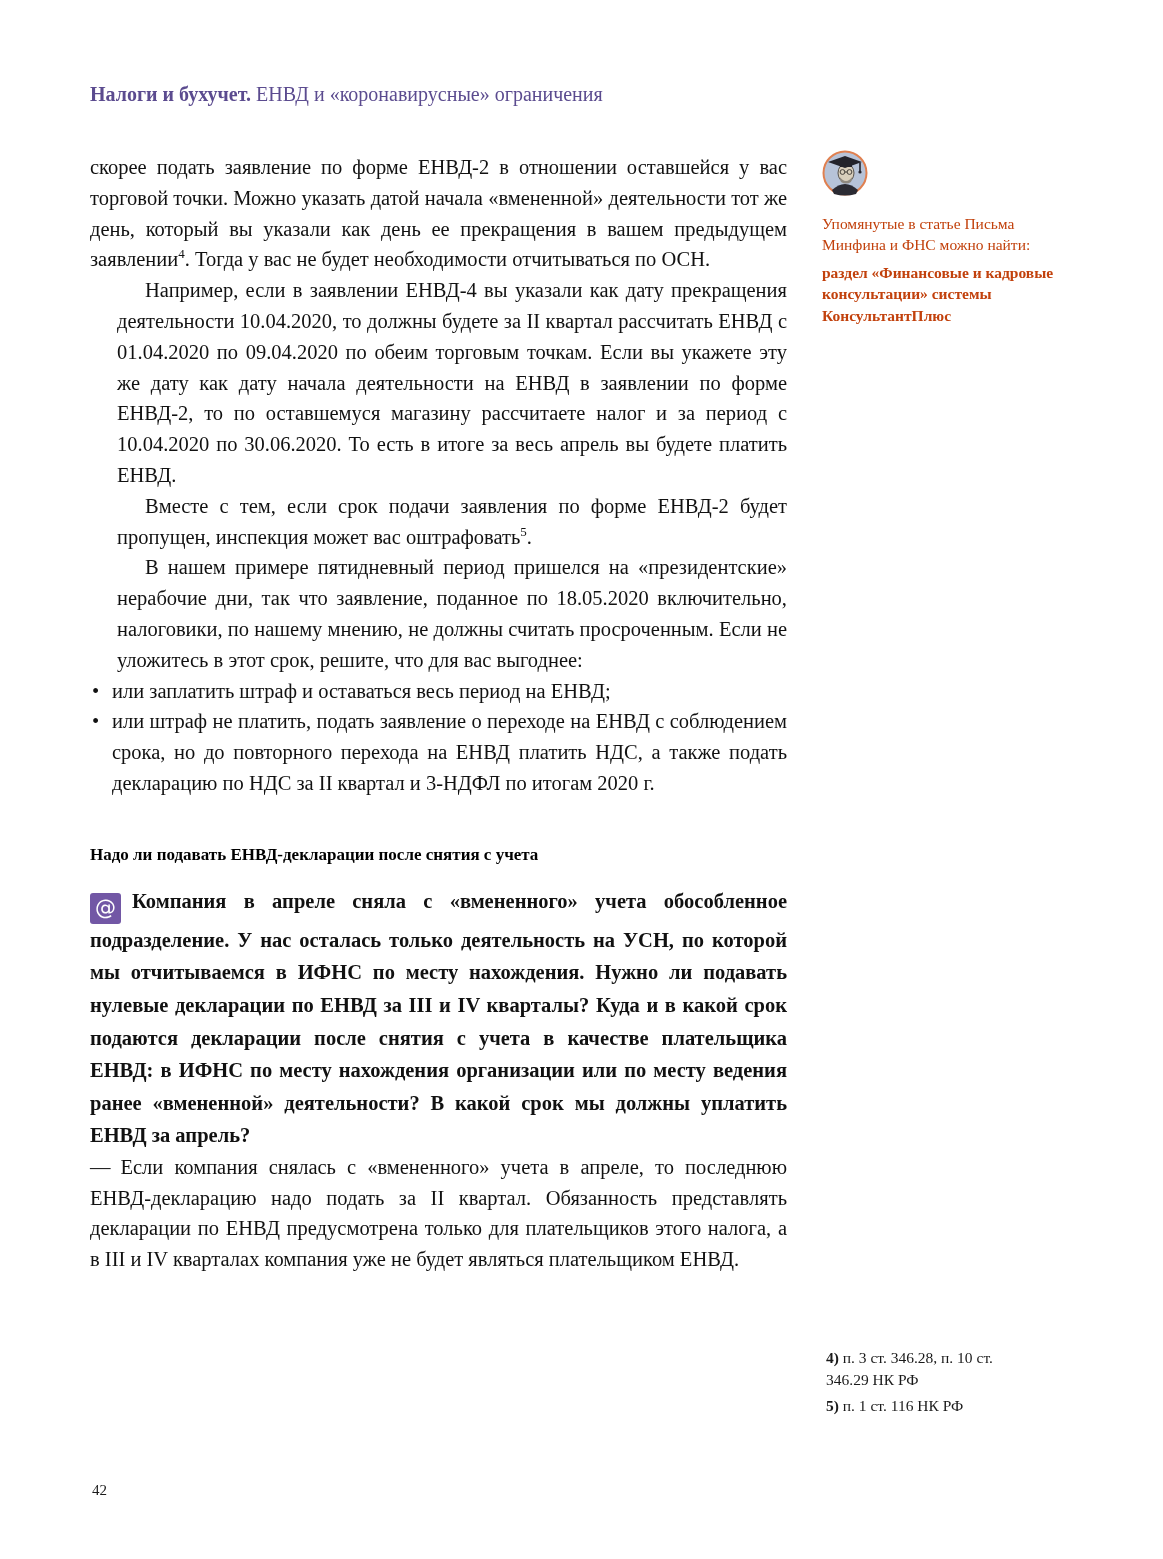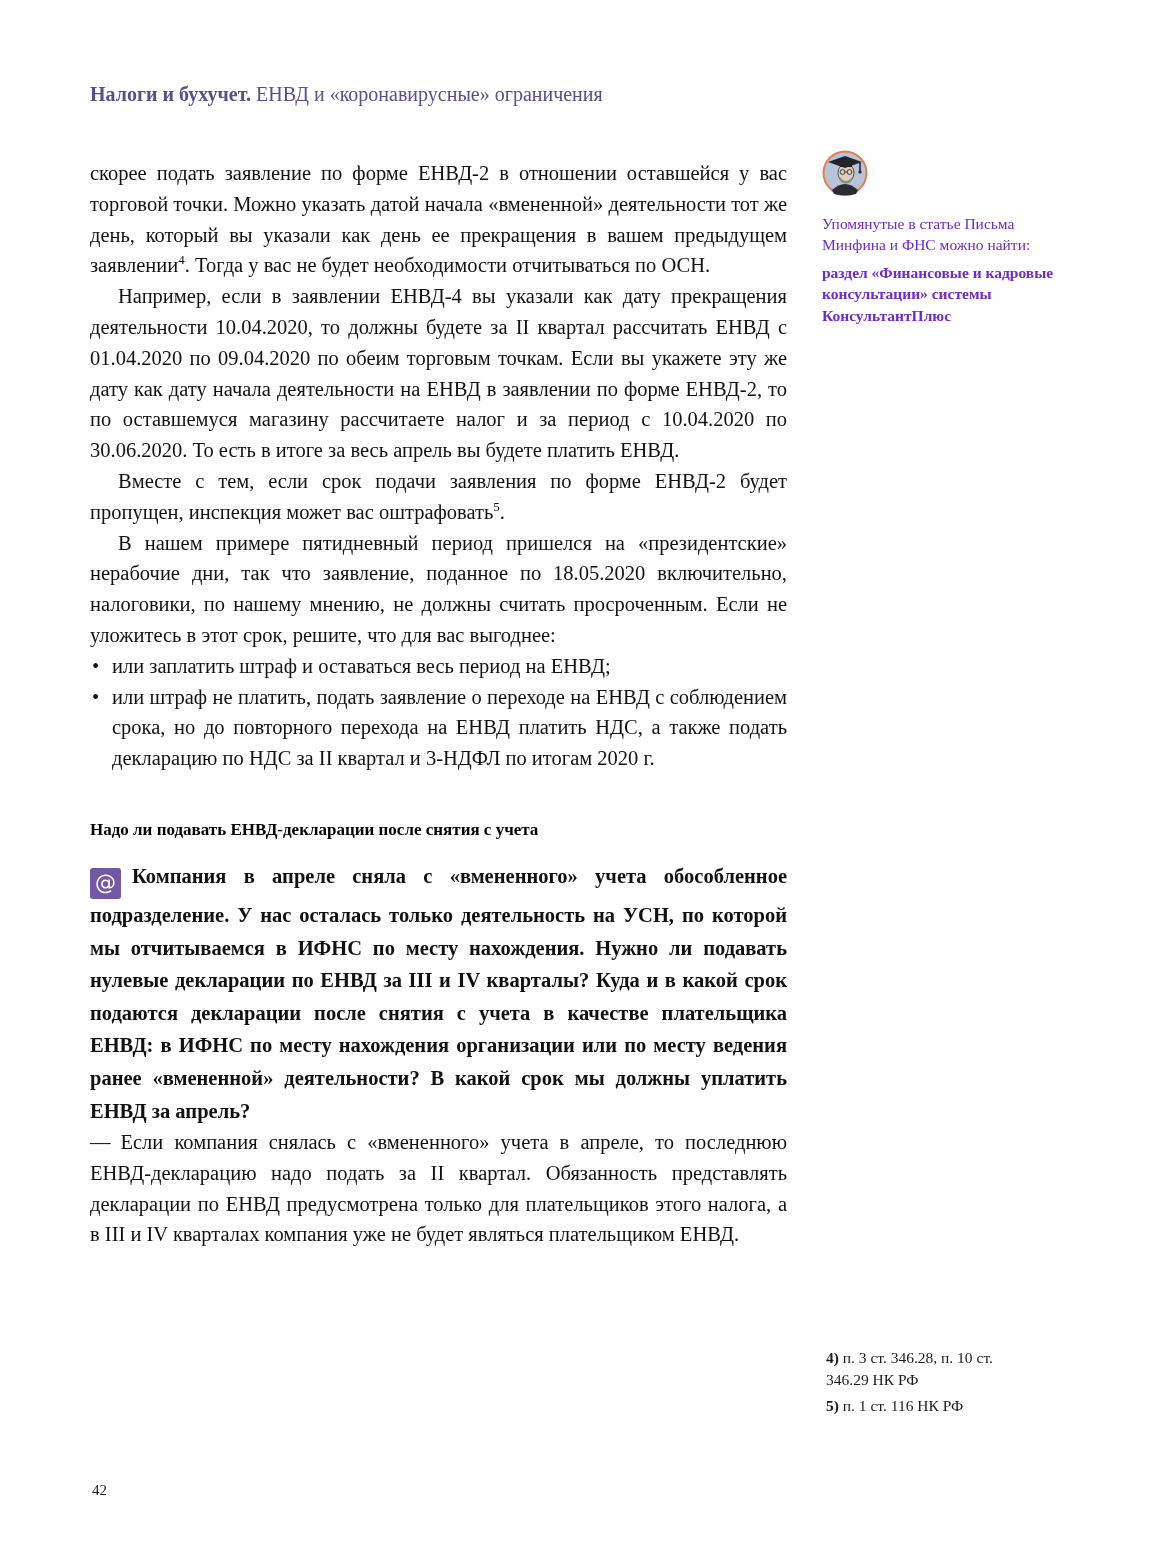--- a/index.html
+++ b/index.html
@@ -23,28 +23,28 @@
     color: #5b4b8f;
     white-space: nowrap;
   }
   .header .brand { font-weight: bold; }
   .header .topic { font-weight: normal; }
 
   
   .main-col {
     position: absolute;
     left: 90px;
-    top: 158px;
+    top: 152px;
     width: 697px;
     font-size: 20.5px;
     line-height: 30.8px;
     text-align: justify;
   }
   .main-col p { margin: 0; }
-  .main-col p.indent { text-indent: 28px; }
+  .main-col p.indent { text-indent: 28px; margin-left: 27px; }
   sup { font-size: 13px; line-height: 0; }
 
   ul.bullet-list {
     margin: 0; padding: 0;
     list-style: none;
   }
   ul.bullet-list li {
     position: relative;
     padding-left: 22px;
     margin: 0;
@@ -88,21 +88,21 @@
   .answer-dash { margin-right: 10px; }
 
   
   .sidebar {
     position: absolute;
     left: 822px;
     top: 150px;
     width: 252px;
     font-size: 15.5px;
     line-height: 21.5px;
-    color: #6d28d9;
+    color: #c2410c;
   }
   .scholar-badge {
     width: 46px;
     height: 46px;
     margin-bottom: 11px;
   }
   .sidebar .note-text { margin: 0 0 6px 0; }
   .sidebar .note-bold { margin: 0; font-weight: bold; }
 
   

